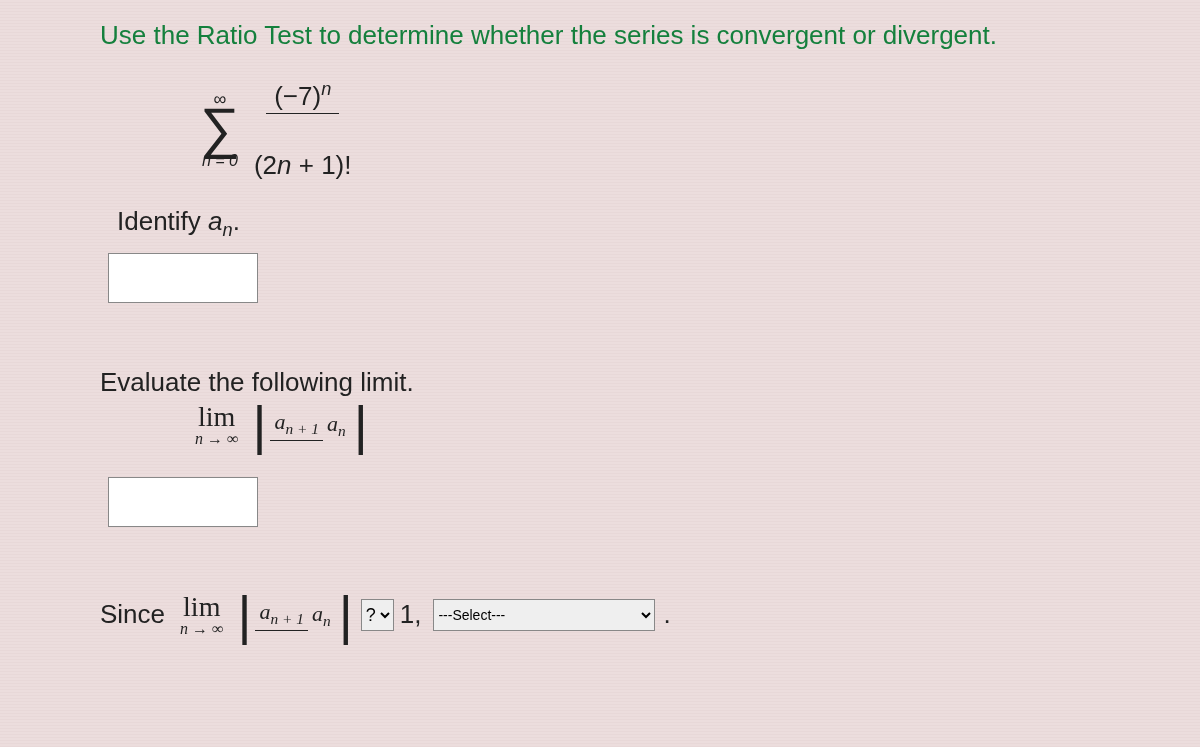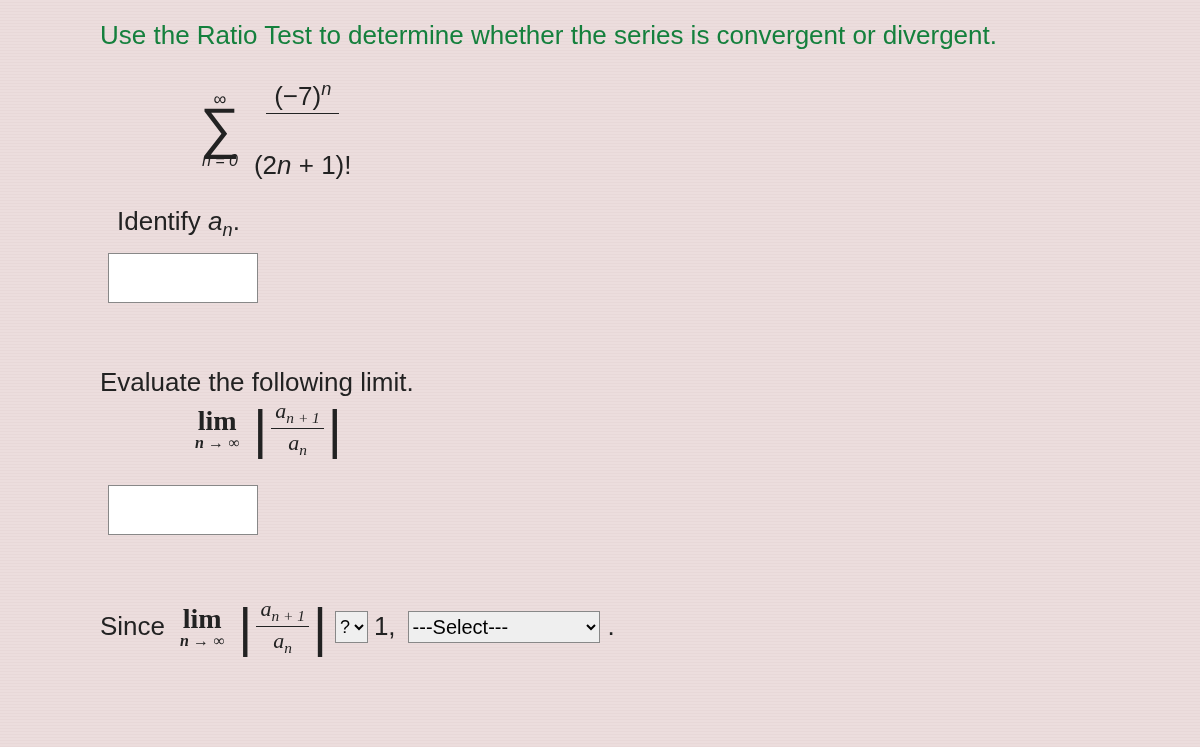--- a/index.html
+++ b/index.html
@@ -111,34 +111,33 @@
     font-size: 26px;
     margin-bottom: 25px;
   }
   .lim-block {
     display: inline-flex;
     flex-direction: column;
     align-items: center;
     line-height: 1;
     margin-right: 10px;
     font-family: Georgia, 'Times New Roman', serif;
-    font-weight: bold;
   }
   .lim-top { font-size: 28px; }
   .lim-bottom { font-size: 16px; font-style: italic; }
   .abs-bar {
     font-size: 54px;
     line-height: 1;
     font-weight: 100;
     padding: 0 4px;
     display: inline-block;
   }
   .ratio-frac {
     display: inline-flex;
-    flex-direction: column;
+    flex-direction: row;
     align-items: center;
     font-size: 22px;
   }
   .ratio-frac .rnum {
     border-bottom: 1.5px solid #222;
     padding: 0 4px 1px;
   }
   .ratio-frac .rden {
     padding: 1px 4px 0;
   }
@@ -162,25 +161,25 @@
     font-family: Verdana, Geneva, sans-serif;
   }
   select.compare {
     font-size: 18px;
     height: 32px;
     border: 1px solid #888;
     background: #efefef;
     margin: 0 4px;
   }
   select.conclusion {
-    font-size: 20px;
+    font-size: 14px;
     height: 32px;
     border: 1px solid #888;
     background: #efefef;
-    width: 192px;
+    width: 222px;
     margin: 0 6px;
   }
   .one-comma {
     margin: 0 6px 0 2px;
   }
   .period {
     margin-left: 2px;
   }
 </style>
 </head>

